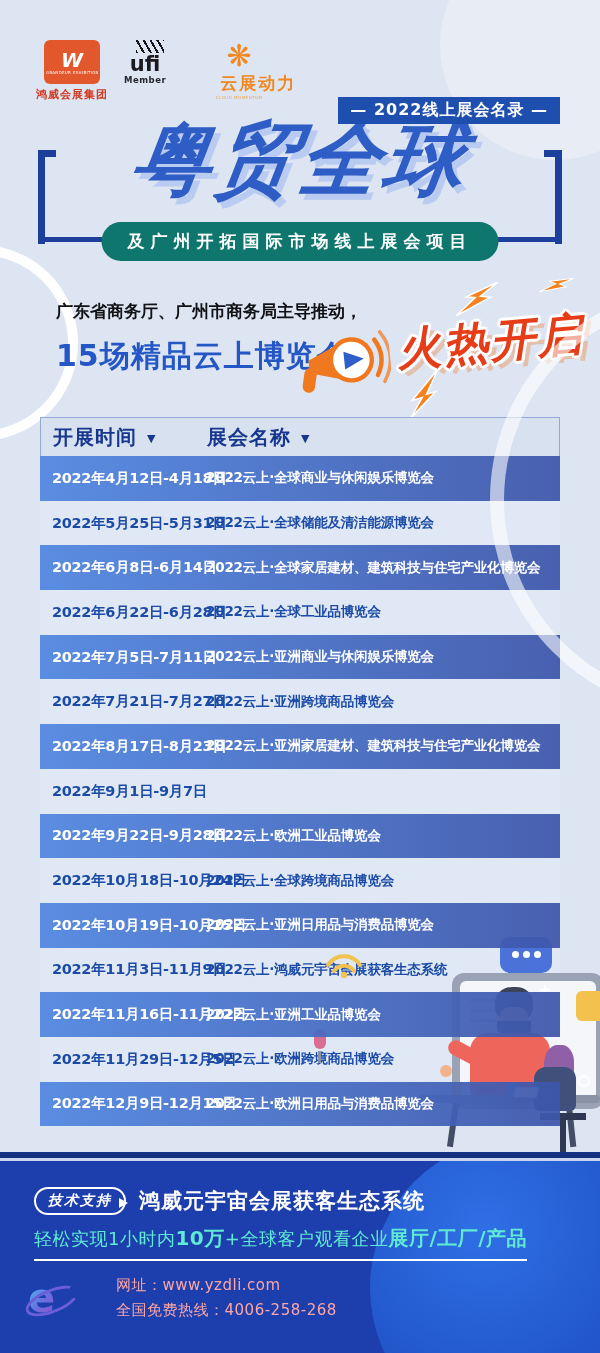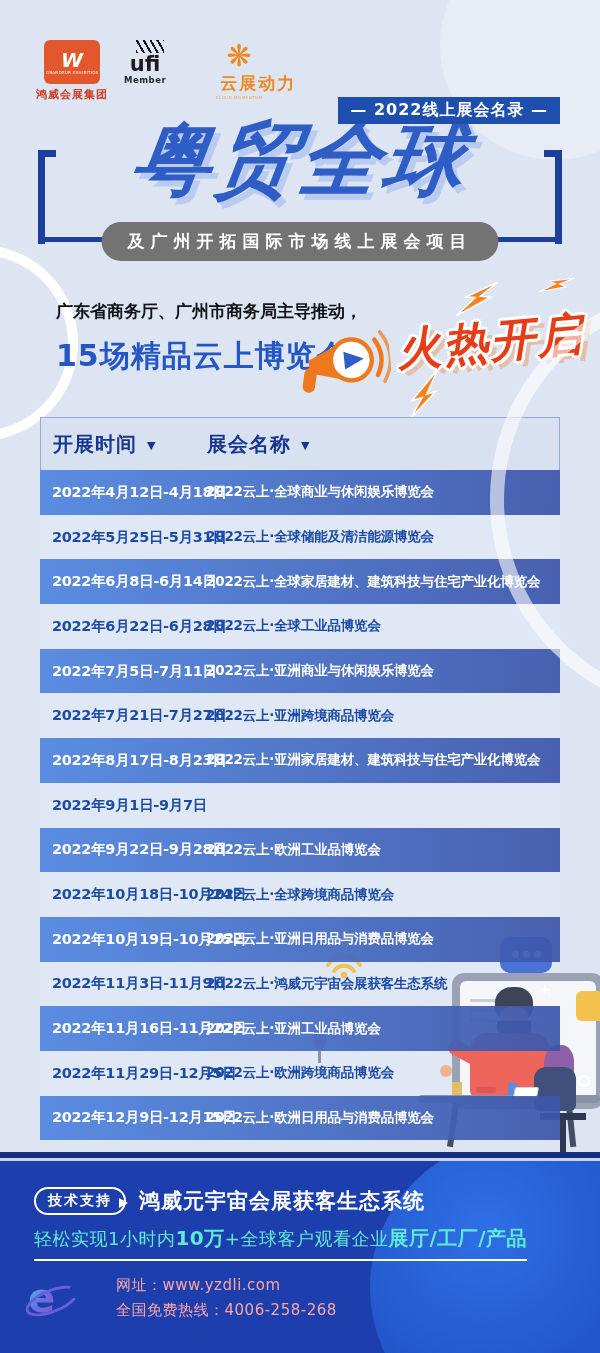--- a/index.html
+++ b/index.html
@@ -26,37 +26,37 @@
   .yz-caption{font-size:17px;font-weight:700;color:#f0871f;letter-spacing:2px;margin-left:38px;}
   .yz-tag{font-size:4px;color:#f2a44d;letter-spacing:.5px;}
 
   
   .dir-badge{position:absolute;right:40px;top:97px;background:#1e4fae;color:#fff;font-size:16px;font-weight:700;padding:3px 12px;letter-spacing:1px;z-index:2;}
   .big-title-wrap{position:absolute;left:0;right:0;top:112px;text-align:center;z-index:1;}
   .big-title{display:inline-block;transform:skewX(-8deg);font-style:italic;font-size:80px;font-weight:900;color:#2e5dc6;letter-spacing:4px;text-shadow:6px 6px 0 #b9cbf0;line-height:1.2;}
   .bracket-l{position:absolute;left:38px;top:150px;width:18px;height:94px;border-left:7px solid #1d3f9c;border-top:7px solid #1d3f9c;z-index:1;}
   .bracket-r{position:absolute;right:38px;top:150px;width:18px;height:94px;border-right:7px solid #1d3f9c;border-top:7px solid #1d3f9c;z-index:1;}
   .pill-line{position:absolute;left:44px;right:44px;top:237px;height:5px;background:#1d3f9c;z-index:1;}
-  .sub-pill{position:absolute;left:50%;transform:translateX(-50%);top:222px;background:#737373;color:#fff;font-size:17px;font-weight:700;padding:8px 26px;border-radius:24px;letter-spacing:6px;white-space:nowrap;z-index:2;font-family:Liberation Mono, monospace;}
+  .sub-pill{position:absolute;left:50%;transform:translateX(-50%);top:222px;background:#0f766e;color:#fff;font-size:17px;font-weight:700;padding:8px 26px;border-radius:24px;letter-spacing:6px;white-space:nowrap;z-index:2;font-family:Liberation Mono, monospace;}
 
   
   .promo-1{position:absolute;left:56px;top:300px;font-size:17px;color:#101114;z-index:2;white-space:nowrap;}
   .promo-1 .auth{font-weight:800;}
   .promo-1 .rest{font-weight:700;}
   .promo-2{position:absolute;left:56px;top:336px;font-size:30px;font-weight:800;color:#2457c5;letter-spacing:1px;z-index:2;white-space:nowrap;}
   .megaphone{position:absolute;left:298px;top:318px;width:92px;height:80px;transform:rotate(-6deg);z-index:2;}
   .bolt-top{position:absolute;left:452px;top:280px;width:52px;height:40px;z-index:2;transform:rotate(6deg);}
   .bolt-top2{position:absolute;left:540px;top:272px;width:34px;height:28px;z-index:2;transform:rotate(24deg);}
   .bolt-bottom{position:absolute;left:388px;top:372px;width:70px;height:42px;z-index:2;transform:rotate(164deg);}
   .stamp{position:absolute;left:390px;top:312px;width:200px;text-align:center;font-size:45px;font-weight:900;font-style:italic;color:#e63c17;letter-spacing:2px;transform:rotate(-5deg);z-index:3;white-space:nowrap;
     text-shadow:-2px -2px 0 #fff,2px -2px 0 #fff,-2px 2px 0 #fff,2px 2px 0 #fff,-3px 0 0 #fff,3px 0 0 #fff,0 -3px 0 #fff,0 3px 0 #fff,6px 6px 0 rgba(240,120,40,.35);}
 
   
   .exh-table{position:absolute;left:40px;top:417px;width:520px;}
-  .thead{position:relative;z-index:4;height:53px;display:flex;align-items:center;background:#d8e1ef;border:1px solid #93a9d9;border-bottom:none;color:#16368f;}
+  .thead{position:relative;z-index:4;height:39px;display:flex;align-items:center;background:#d8e1ef;border:1px solid #93a9d9;border-bottom:none;color:#16368f;}
   .hcell{font-weight:800;font-size:20px;letter-spacing:1px;}
   .hcell.hd{width:166px;flex:none;padding-left:12px;}
   .sort{font-size:11px;margin-left:10px;vertical-align:2px;display:inline-block;}
   .row{display:flex;align-items:center;height:44.7px;overflow:hidden;position:relative;}
   .row-light{background:#dfe8f4;color:#1b4ba6;z-index:2;}
   .row-blue{background:linear-gradient(90deg,rgba(80,134,224,.93),rgba(61,86,170,.93));color:#fff;z-index:4;}
   .cell{font-weight:700;}
   .c-date{width:166px;flex:none;padding-left:12px;font-size:14.5px;letter-spacing:-.3px;white-space:nowrap;}
   .c-name{flex:1;font-size:13.5px;letter-spacing:-.2px;white-space:nowrap;}
 
@@ -93,21 +93,21 @@
   .sparkle-h{left:240px;top:64px;width:10px;height:2px;background:#fff;}
   .sparkle-v{left:244px;top:60px;width:2px;height:10px;background:#fff;}
   .mini-ring{left:278px;top:150px;width:12px;height:12px;border:2px solid rgba(255,255,255,.85);border-radius:50%;}
 
   
   .stripe-navy{position:absolute;left:0;top:1152px;width:600px;height:6px;background:#15307e;z-index:6;}
   .stripe-light{position:absolute;left:0;top:1158px;width:600px;height:3px;background:#c9d6ee;z-index:6;}
   .footer{position:absolute;left:0;top:1161px;width:600px;height:192px;background:#1d3fae;z-index:6;overflow:hidden;}
   .footer-circle{position:absolute;right:-70px;bottom:-85px;width:300px;height:300px;border-radius:50%;background:radial-gradient(circle at 38% 30%,#2f6fe6,#2257cb 55%,#1e49bb);}
   .f-row1{position:absolute;left:34px;top:26px;display:flex;align-items:center;gap:13px;}
-  .badge-support{border:2px solid #fff;border-radius:16px;padding:3px 12px;color:#fff;font-weight:700;font-size:14px;letter-spacing:2px;position:relative;white-space:nowrap;}
+  .badge-support{border:2px solid #fff;border-radius:16px;padding:3px 12px;color:#fff;font-style:italic;font-weight:700;font-size:14px;letter-spacing:2px;position:relative;white-space:nowrap;}
   .badge-support::after{content:'';position:absolute;right:-9px;top:9px;width:0;height:0;border:5px solid transparent;border-left:9px solid #fff;}
   .sys-name{font-size:21px;font-weight:800;letter-spacing:1px;color:#fff;white-space:nowrap;}
   .f-tagline{position:absolute;left:34px;top:64px;color:#5eead4;font-size:18px;letter-spacing:.5px;border-bottom:2px solid #fff;padding-bottom:7px;white-space:nowrap;}
   .f-tagline .b{font-weight:800;font-size:20px;}
   .f-contact{position:absolute;left:28px;top:112px;display:flex;align-items:center;gap:10px;}
   .e-logo{position:relative;display:inline-block;width:46px;height:46px;}
   .e-glyph{font-size:40px;font-weight:800;line-height:46px;color:#4fb3ee;background:linear-gradient(130deg,#45c6f2 10%,#6a6fe0 55%,#8a53cc 90%);-webkit-background-clip:text;background-clip:text;-webkit-text-fill-color:transparent;}
   .e-logo::after{content:'';position:absolute;left:-4px;top:14px;width:50px;height:18px;border:3px solid #6a5fd8;border-right-color:transparent;border-radius:50%;transform:rotate(-22deg);}
   .contact-lines{color:#fca5a5;font-size:15px;font-weight:400;line-height:25px;letter-spacing:.5px;white-space:nowrap;margin-left:32px;}
 </style>

